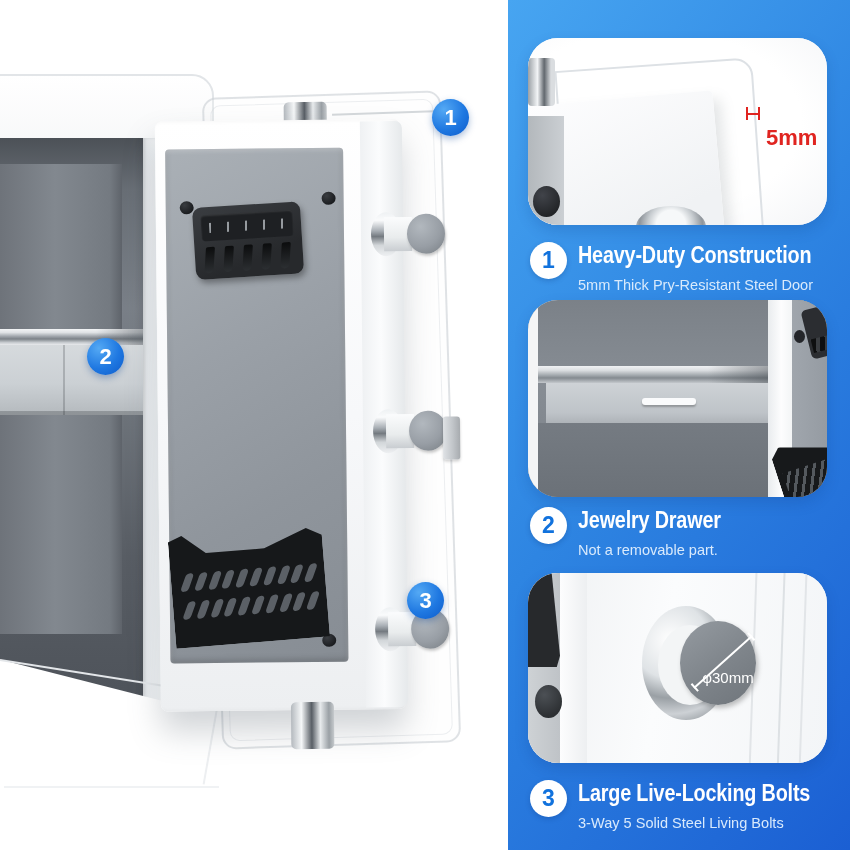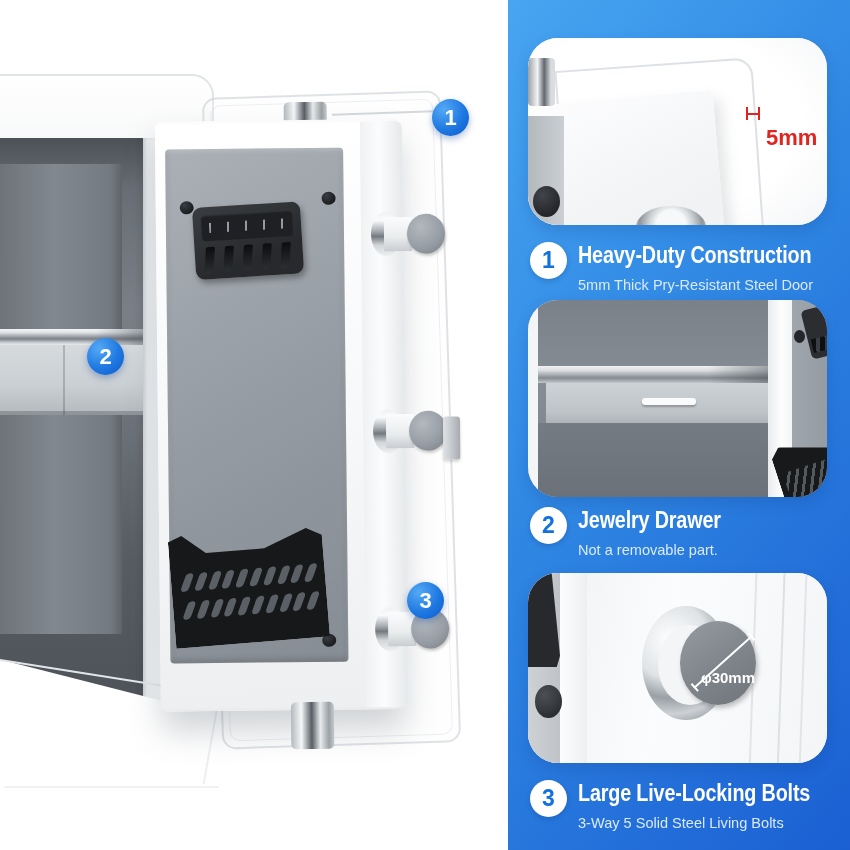--- a/index.html
+++ b/index.html
@@ -144,21 +144,21 @@
     background:radial-gradient(circle at 35% 30%,#4c5055,#2c2f32 75%);}
   .c3-base{left:114px;top:33px;width:88px;height:114px;border-radius:50%;
     background:radial-gradient(circle at 32% 30%,#ffffff,#dfe3e6 38%,#9aa0a5 58%,#cdd1d5 74%,#8a9095 92%);}
   .c3-mid{left:130px;top:52px;width:64px;height:80px;border-radius:50%;background:#f3f5f6;}
   .c3-face{left:152px;top:48px;width:76px;height:84px;border-radius:50%;
     background:linear-gradient(145deg,#959ba1 0%,#7e848a 55%,#6f757b 100%);
     box-shadow:2px 3px 5px rgba(0,0,0,0.25);}
   .c3-measure{left:156px;top:88px;width:78px;height:2px;background:#ffffff;transform:rotate(-42deg);}
   .c3-measure .tick{top:-4px;width:2px;height:10px;background:#ffffff;}
   .c3-measure .t1{left:0;} .c3-measure .t2{right:0;}
-  .c3-dialabel{left:158px;top:96px;width:84px;text-align:center;color:#ffffff;font-size:15px;font-weight:bold;}
+  .c3-dialabel{left:158px;top:96px;width:84px;text-align:center;color:#ffffff;font-size:15px;font-weight:normal;}
 
   
   .feature-row{left:22px;width:300px;height:52px;display:flex;gap:11px;}
   .fr1{top:242px;} .fr2{top:507px;} .fr3{top:780px;}
   .num-circle{flex:0 0 37px;width:37px;height:37px;border-radius:50%;background:#ffffff;color:#1172dd;
     font-size:23px;font-weight:bold;display:flex;align-items:center;justify-content:center;
     box-shadow:0 2px 5px rgba(10,50,120,0.25);}
   .ft-text{display:flex;flex-direction:column;justify-content:space-between;}
   .ft-title{color:#ffffff;font-size:23px;font-weight:bold;letter-spacing:-0.2px;white-space:nowrap;
     transform:scaleX(0.86);transform-origin:left center;line-height:26px;}

